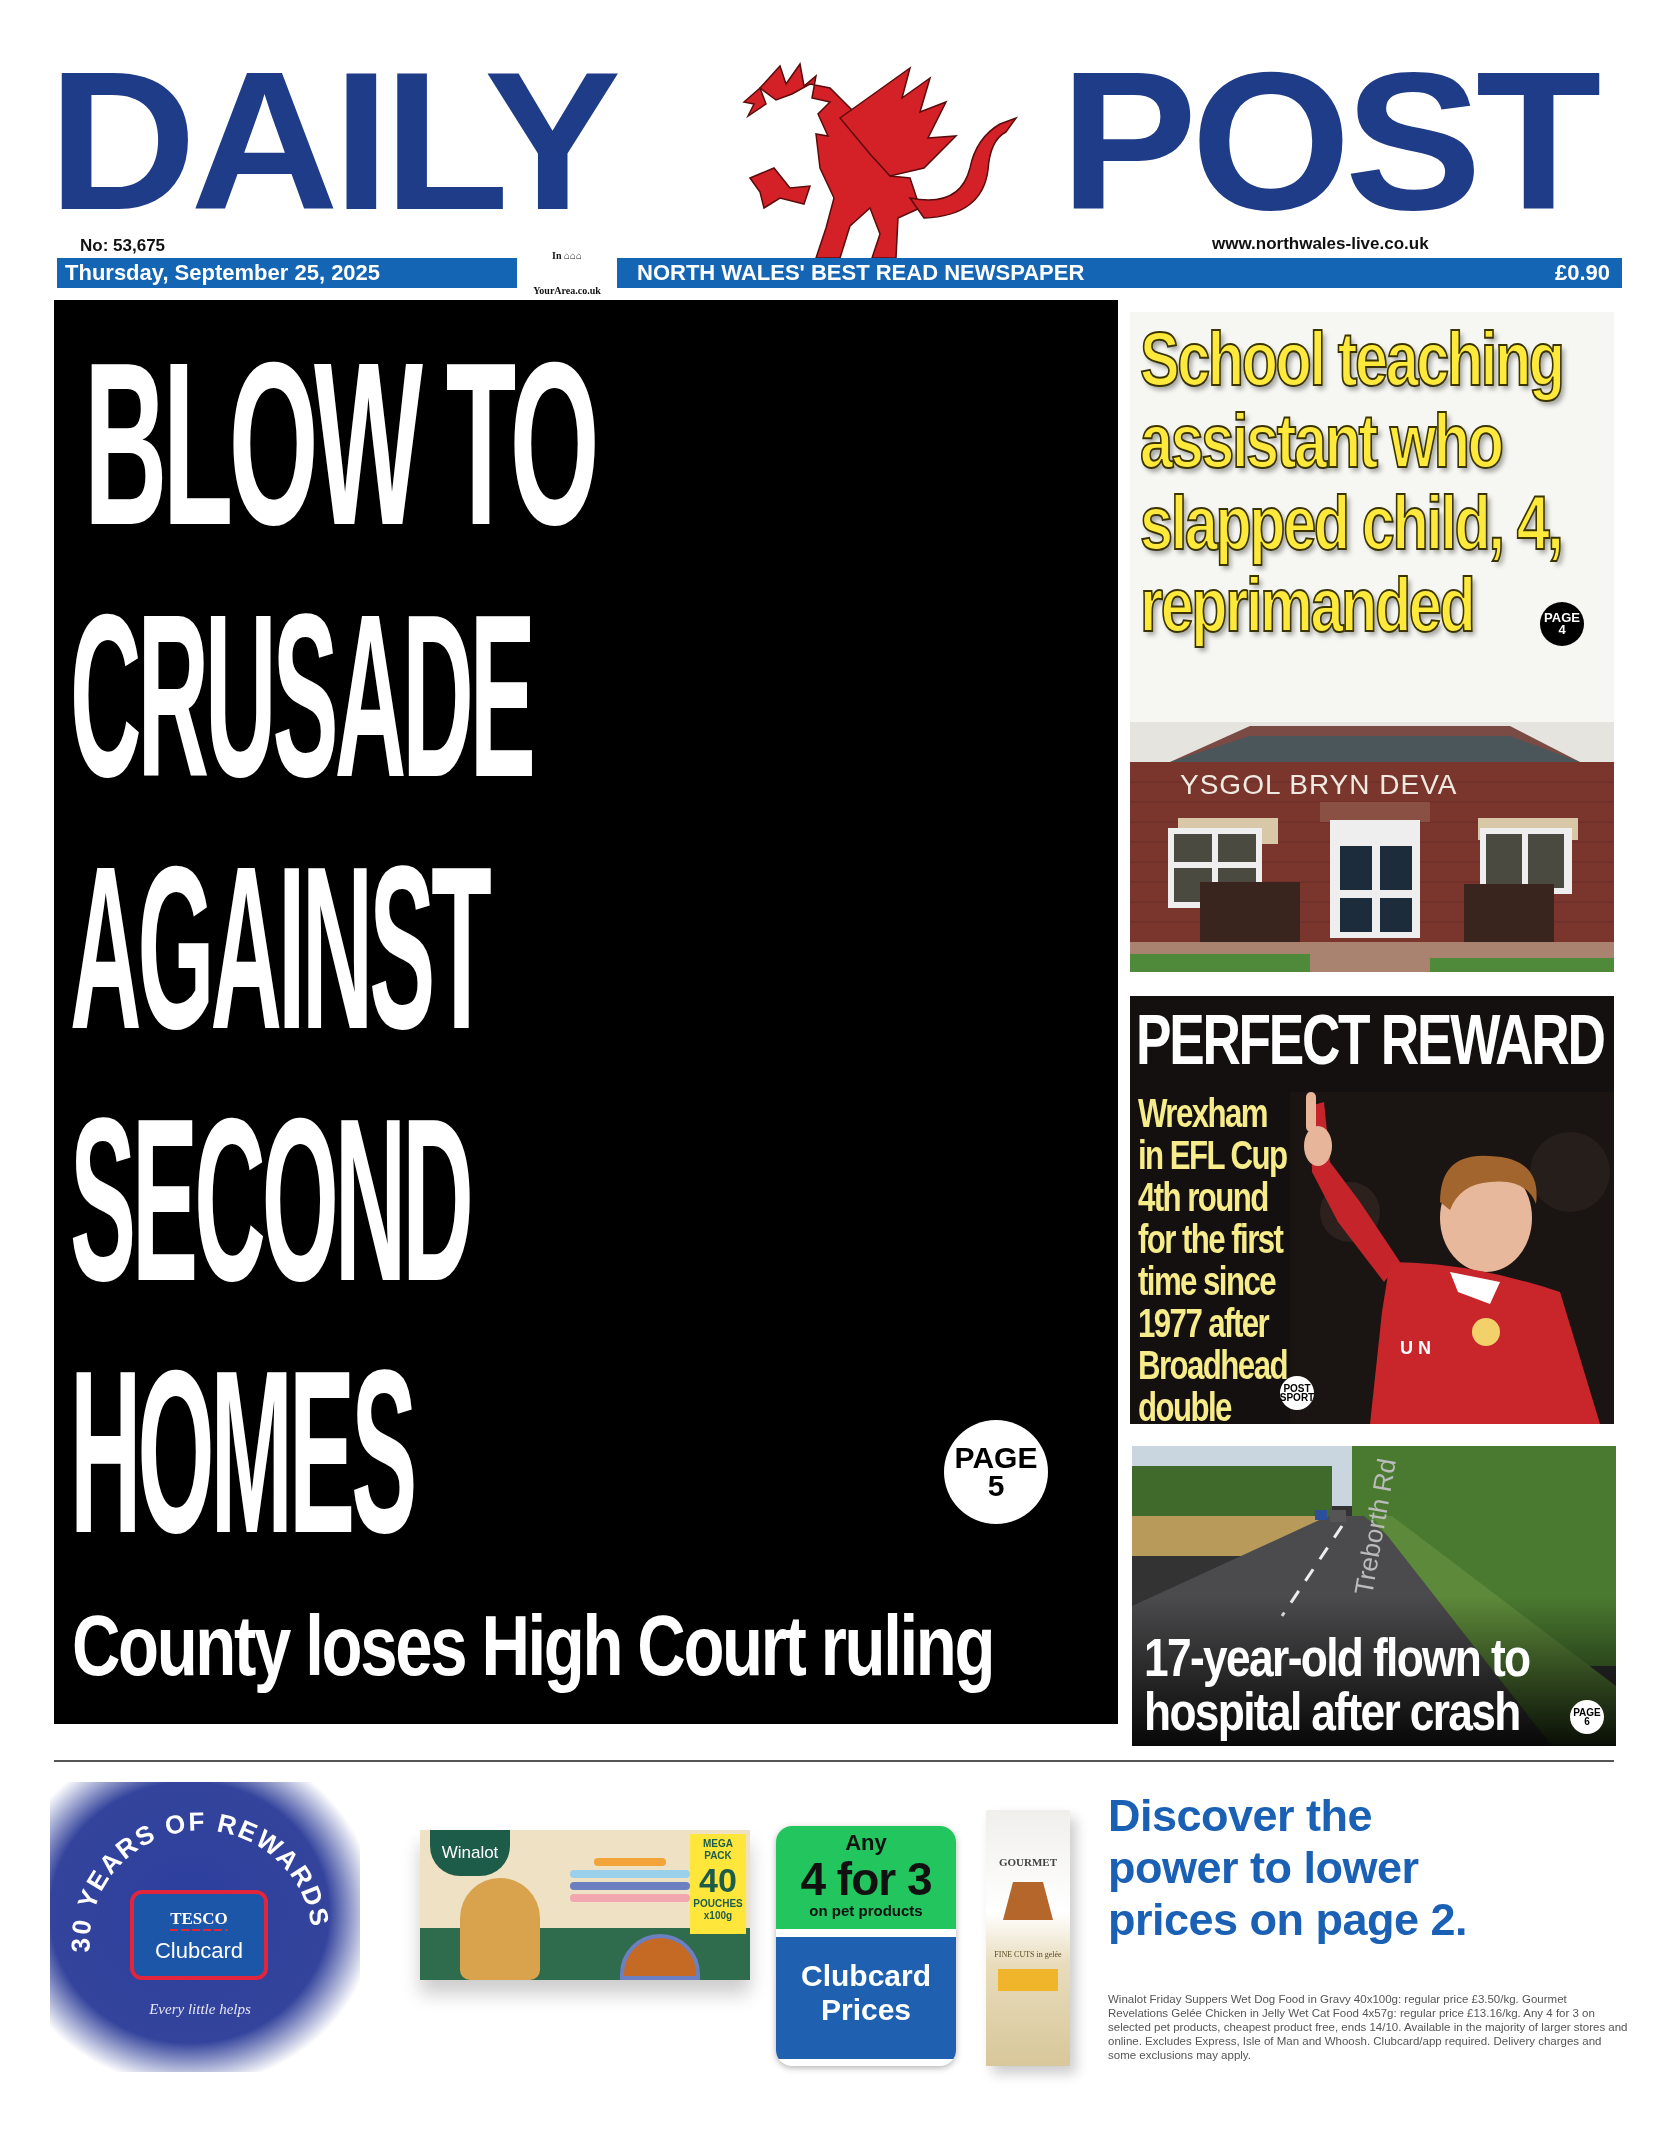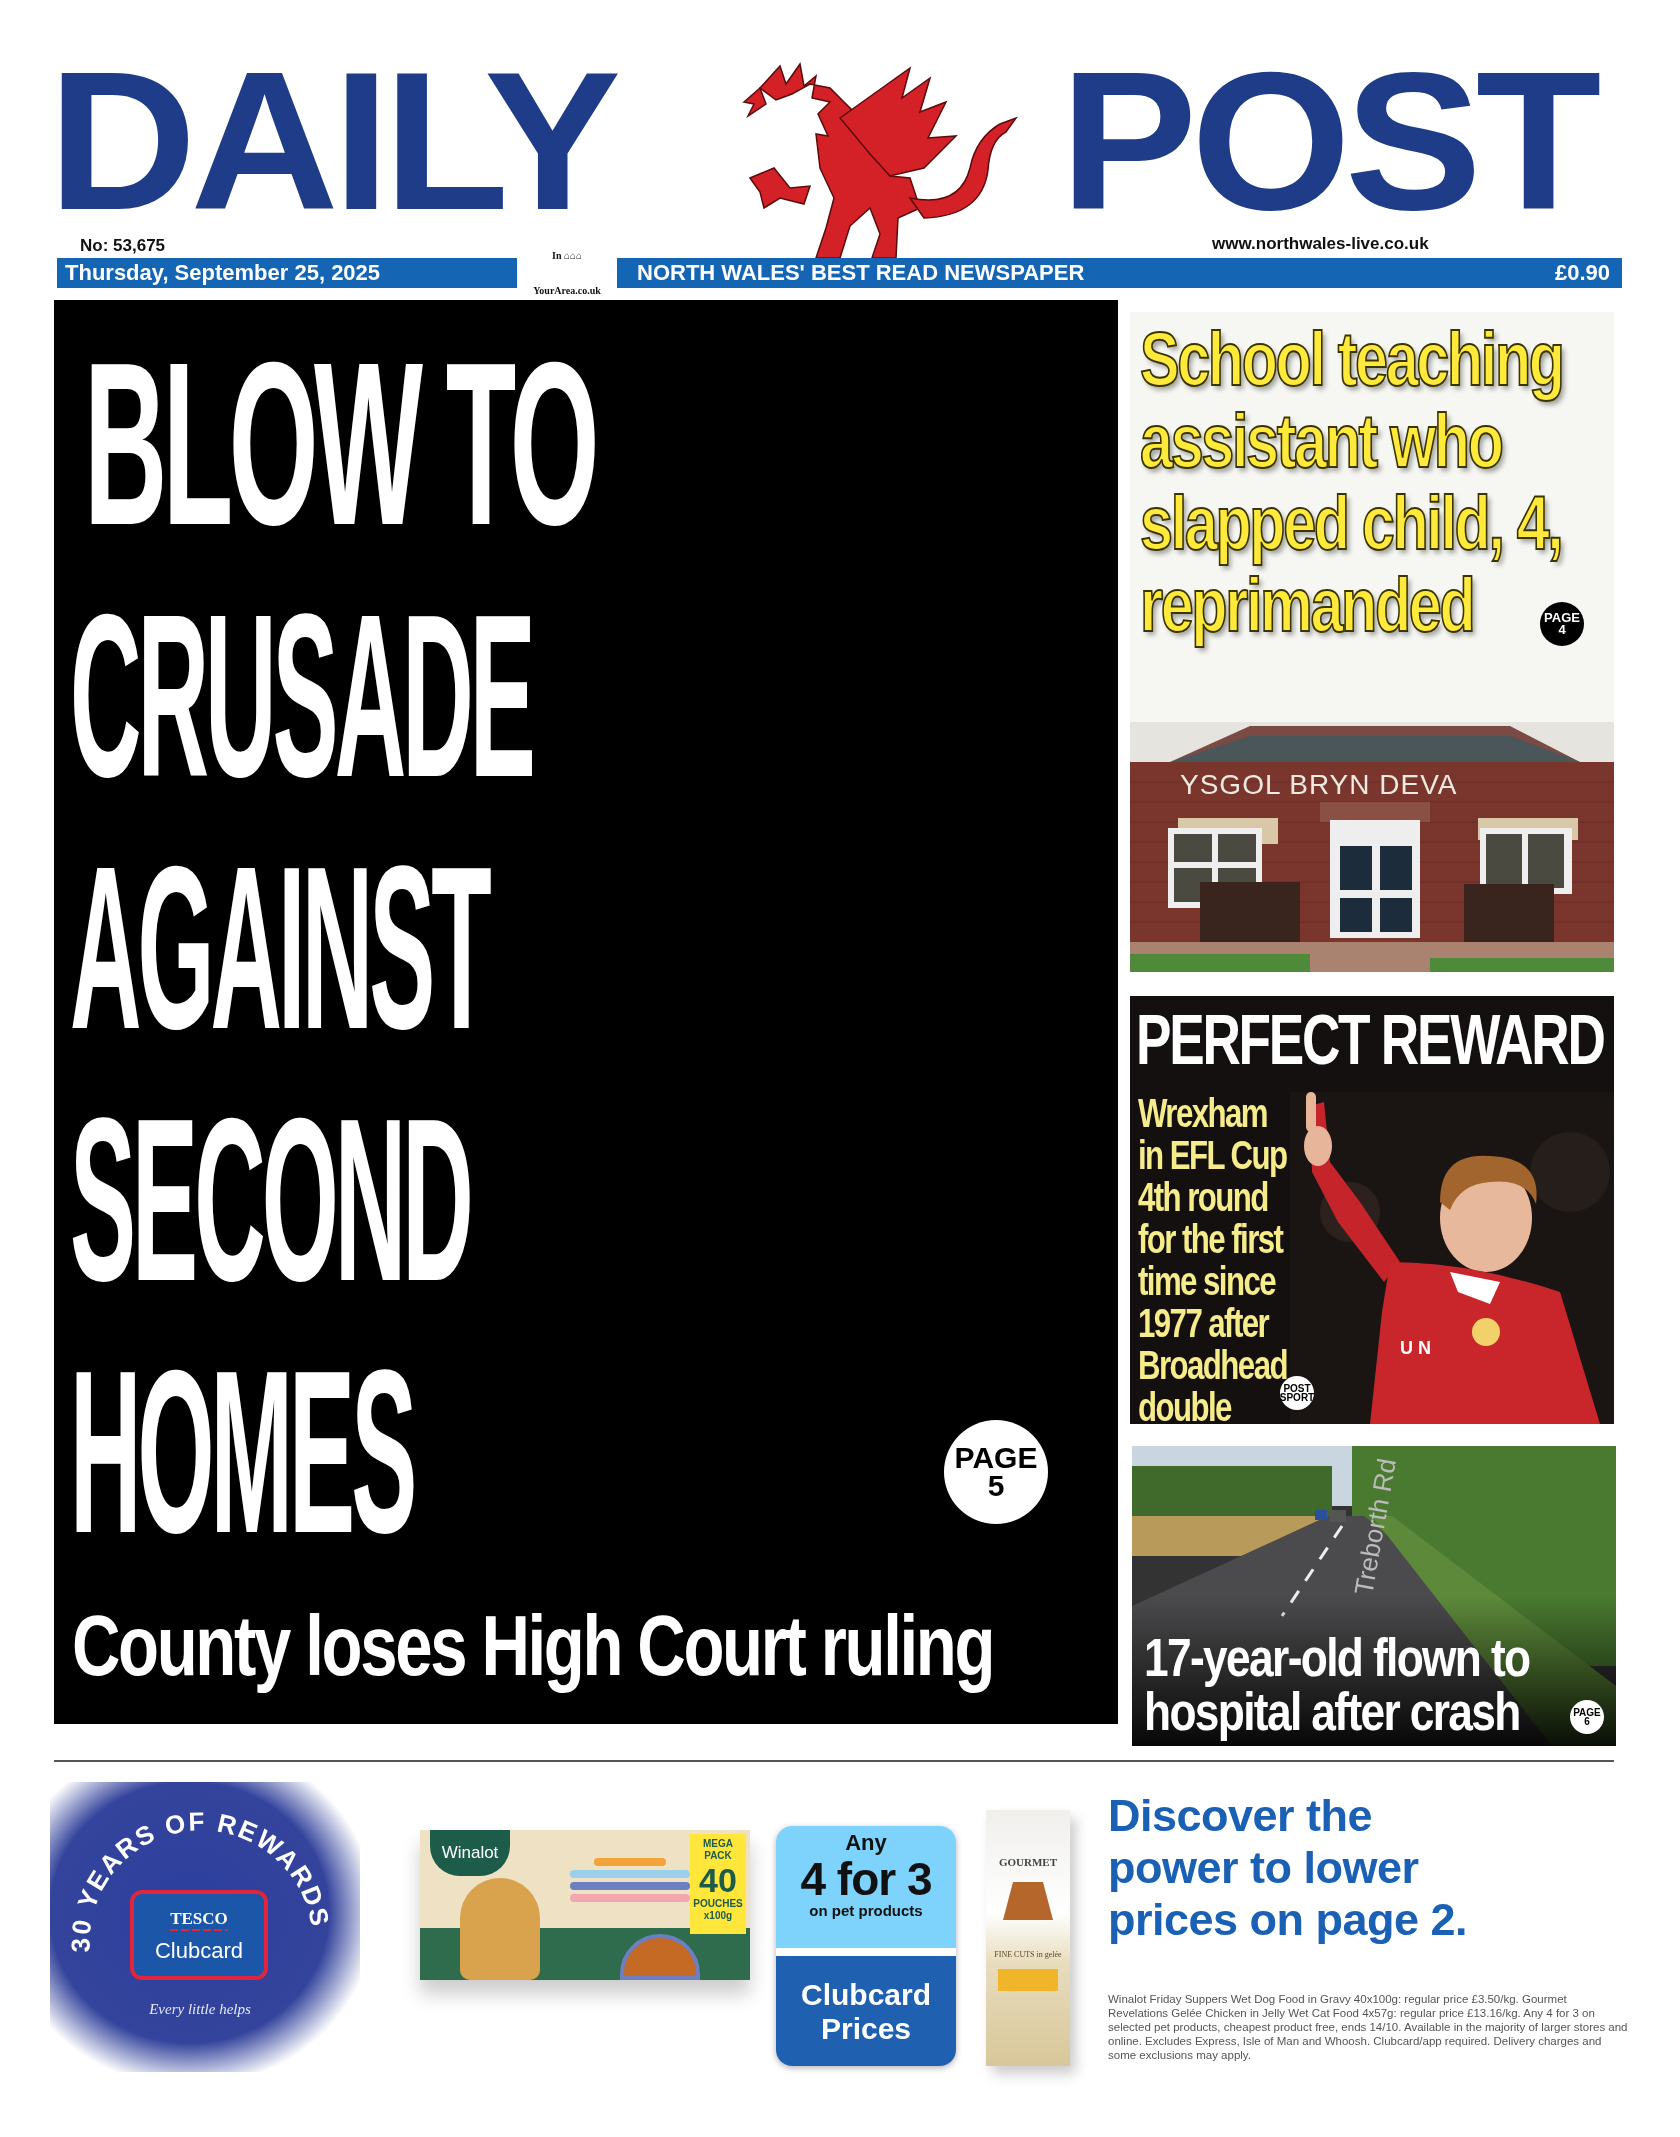--- a/index.html
+++ b/index.html
@@ -80,21 +80,21 @@
   .winalot-badge { position: absolute; left: 10px; top: 0; width: 80px; height: 46px; background: #1e5c4a; color: #fff; font-weight: normal; font-size: 17px; text-align: center; line-height: 46px; border-radius: 0 0 30px 30px; }
   .winalot-mega { position: absolute; right: 4px; top: 4px; width: 56px; height: 100px; background: #ffe63b; color: #1e5c4a; text-align: center; font-weight: bold; font-size: 10px; line-height: 12px; padding-top: 4px; }
   .winalot-mega .num { font-size: 34px; line-height: 36px; }
   .winalot-ground { position: absolute; left: 0; bottom: 0; width: 100%; height: 52px; background: #2f6b4d; }
   .winalot-dog { position: absolute; left: 40px; top: 48px; width: 80px; height: 102px; background: #d9a24d; border-radius: 40px 40px 10px 10px; }
   .winalot-bowl { position: absolute; left: 200px; top: 104px; width: 80px; height: 46px; background: #c46a24; border-radius: 40px 40px 0 0; border: 4px solid #6c7fc1; }
   .winalot-stripes { position: absolute; left: 150px; top: 24px; width: 120px; }
   .winalot-stripes div { height: 8px; margin: 4px 0; border-radius: 4px; }
 
   .offer { position: absolute; left: 736px; top: 56px; width: 180px; height: 240px; border-radius: 16px; overflow: hidden; box-shadow: 0 2px 6px rgba(0,0,0,0.3); }
-  .offer-top { height: 122px; background: #7dd3fc; color: #111; text-align: center; font-weight: bold; }
+  .offer-top { height: 103px; background: #22c55e; color: #111; text-align: center; font-weight: bold; }
   .offer-any { font-size: 22px; padding-top: 4px; }
   .offer-big { font-size: 46px; line-height: 46px; letter-spacing: -1px; }
   .offer-small { font-size: 15px; }
   .offer-gap { height: 8px; background: #fff; }
   .offer-bottom { height: 122px; background: #1f60b0; color: #fff; text-align: center; font-weight: bold; font-size: 30px; line-height: 34px; padding-top: 22px; }
 
   .gourmet { position: absolute; left: 946px; top: 40px; width: 84px; height: 256px; background: linear-gradient(#f0efec, #fff 40%, #e8dcbc 60%, #d8c79a); box-shadow: 6px 8px 12px rgba(0,0,0,0.2); text-align: center; }
   .gourmet-brand { font-family: "Liberation Serif", serif; font-weight: bold; font-size: 11px; color: #444; margin-top: 46px; }
   .gourmet-food { width: 50px; height: 38px; background: #b4662b; margin: 14px auto 0; clip-path: polygon(20% 0, 80% 0, 100% 100%, 0 100%); }
   .gourmet-label { font-family: "Liberation Serif", serif; font-size: 8px; color: #5a4a20; margin-top: 30px; }

